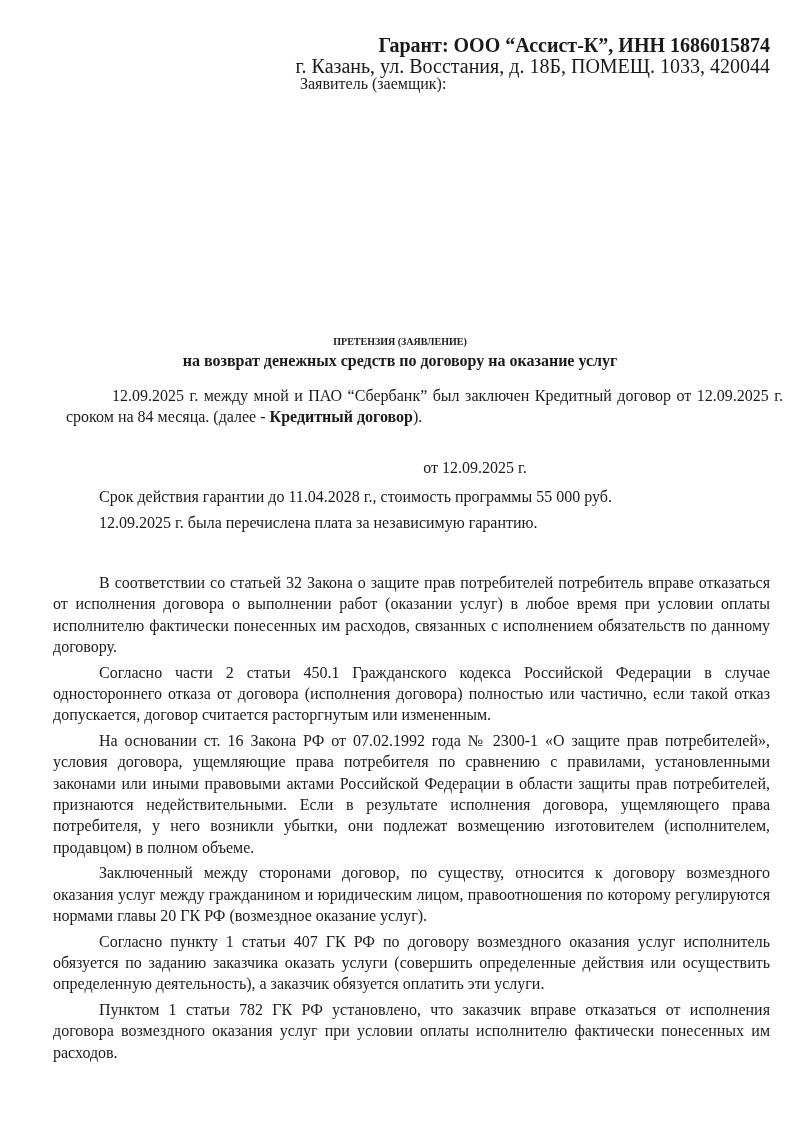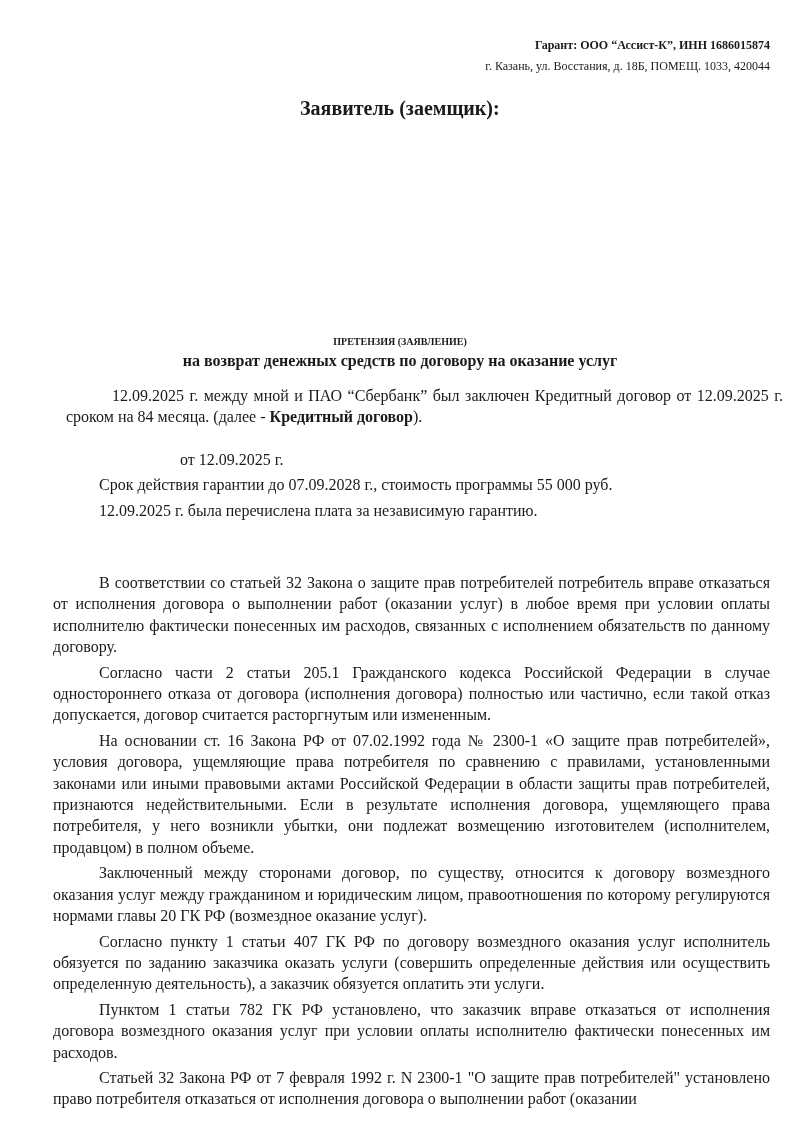--- a/index.html
+++ b/index.html
@@ -1,56 +1,55 @@
 <!DOCTYPE html>
 <html><head>
 <meta charset="utf-8">
 <style>
   html, body { margin: 0; padding: 0; background: #ffffff; }
   body {
     width: 800px; height: 1134px; overflow: hidden; position: relative;
     font-family: "Liberation Serif", "DejaVu Serif", serif;
     color: #1a1a1a;
   }
-  .hdr-right { position: absolute; right: 30px; text-align: right; font-size: 12px; line-height: 21px; }
+  .hdr-right { position: absolute; right: 30px; text-align: right; font-size: 20px; line-height: 21px; }
   .hdr-guarantor { top: 35px; font-weight: bold; }
   .hdr-address { top: 56px; }
-  .applicant { position: absolute; left: 300px; top: 97px; font-weight: bold; font-size: 20px; }
+  .applicant { position: absolute; left: 300px; top: 75px; font-weight: normal; font-size: 16px; }
   .title-block { position: absolute; left: 0; right: 0; top: 332px; text-align: center; }
   .title { font-weight: bold; font-size: 10px; line-height: 19px; }
   .subtitle { font-weight: bold; font-size: 16px; line-height: 19px; }
   .body-text { position: absolute; left: 53px; width: 717px; font-size: 16px; line-height: 21.4px; }
   .p { margin: 0; text-align: justify; text-indent: 46px; }
   .p .b { font-weight: bold; }
   .p-noind { margin: 0; text-indent: 46px; }
-  .indent-only { margin: 0; padding-left: 127px; }
+  .indent-only { margin: 8px; padding-left: 127px; text-align: center; }
 </style>
 </head>
 <body>
 
 <div class="hdr-right hdr-guarantor">Гарант: ООО “Ассист-К”, ИНН 1686015874</div>
 <div class="hdr-right hdr-address">г. Казань, ул. Восстания, д. 18Б, ПОМЕЩ. 1033, 420044</div>
 <div class="applicant">Заявитель (заемщик):</div>
 
 <div class="title-block">
   <div class="title">ПРЕТЕНЗИЯ (ЗАЯВЛЕНИЕ)</div>
   <div class="subtitle">на возврат денежных средств по договору на оказание услуг</div>
 </div>
 
 <div class="body-text" style="top:385px;margin-left:13px;">
   <p class="p"><span>12.09.2025 г. между мной и ПАО “Сбербанк” был заключен Кредитный договор от 12.09.2025 г. сроком на 84 месяца. (далее - </span><span class="b">Кредитный договор</span><span>).</span></p>
 </div>
 
 <div class="body-text" style="top:449px;">
   <p class="indent-only">от 12.09.2025 г.</p>
-  <p class="p-noind" style="margin-top:4px;">Срок действия гарантии до 07.09.2028 г., стоимость программы 55 000 руб.</p>
+  <p class="p-noind" style="margin-top:4px;">Срок действия гарантии до 11.04.2028 г., стоимость программы 55 000 руб.</p>
   <p class="p-noind" style="margin-top:4px;">12.09.2025 г. была перечислена плата за независимую гарантию.</p>
 </div>
 
 <div class="body-text" style="top:572px;">
   <p class="p">В соответствии со статьей 32 Закона о защите прав потребителей потребитель вправе отказаться от исполнения договора о выполнении работ (оказании услуг) в любое время при условии оплаты исполнителю фактически понесенных им расходов, связанных с исполнением обязательств по данному договору.</p>
-  <p class="p" style="margin-top:4px;">Согласно части 2 статьи 205.1 Гражданского кодекса Российской Федерации в случае одностороннего отказа от договора (исполнения договора) полностью или частично, если такой отказ допускается, договор считается расторгнутым или измененным.</p>
+  <p class="p" style="margin-top:4px;">Согласно части 2 статьи 450.1 Гражданского кодекса Российской Федерации в случае одностороннего отказа от договора (исполнения договора) полностью или частично, если такой отказ допускается, договор считается расторгнутым или измененным.</p>
   <p class="p" style="margin-top:4px;">На основании ст. 16 Закона РФ от 07.02.1992 года № 2300-1 «О защите прав потребителей», условия договора, ущемляющие права потребителя по сравнению с правилами, установленными законами или иными правовыми актами Российской Федерации в области защиты прав потребителей, признаются недействительными. Если в результате исполнения договора, ущемляющего права потребителя, у него возникли убытки, они подлежат возмещению изготовителем (исполнителем, продавцом) в полном объеме.</p>
   <p class="p" style="margin-top:4px;">Заключенный между сторонами договор, по существу, относится к договору возмездного оказания услуг между гражданином и юридическим лицом, правоотношения по которому регулируются нормами главы 20 ГК РФ (возмездное оказание услуг).</p>
   <p class="p" style="margin-top:4px;">Согласно пункту 1 статьи 407 ГК РФ по договору возмездного оказания услуг исполнитель обязуется по заданию заказчика оказать услуги (совершить определенные действия или осуществить определенную деятельность), а заказчик обязуется оплатить эти услуги.</p>
   <p class="p" style="margin-top:4px;">Пунктом 1 статьи 782 ГК РФ установлено, что заказчик вправе отказаться от исполнения договора возмездного оказания услуг при условии оплаты исполнителю фактически понесенных им расходов.</p>
-  <p class="p" style="margin-top:4px;">Статьей 32 Закона РФ от 7 февраля 1992 г. N 2300-1 "О защите прав потребителей" установлено право потребителя отказаться от исполнения договора о выполнении работ (оказании</p>
 </div>
 
 </body></html>

